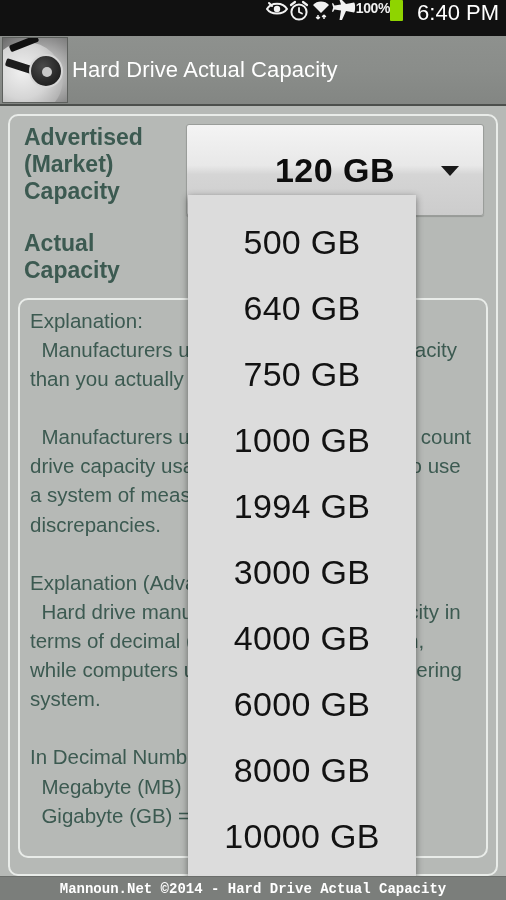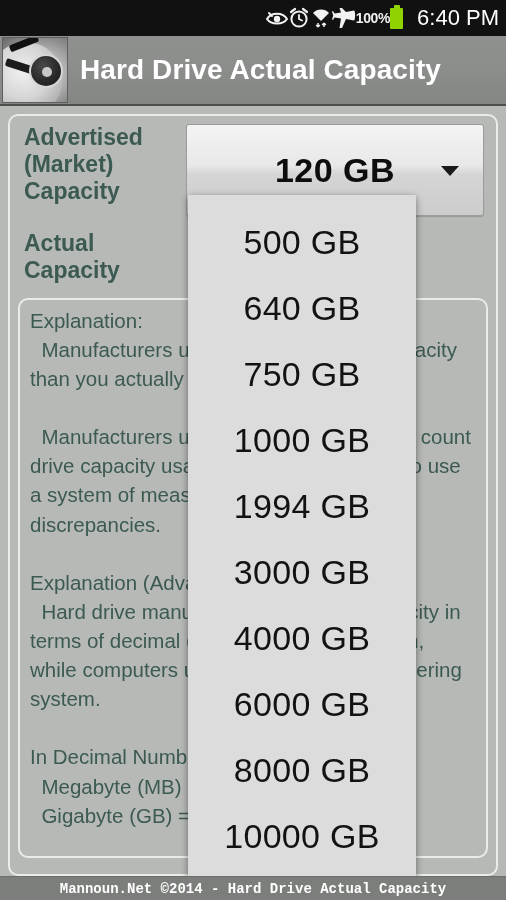--- a/index.html
+++ b/index.html
@@ -11,21 +11,21 @@
     font-family: "Liberation Sans", sans-serif;
     background: #b6b9b6;
     position: relative;
   }
 
   
   .statusbar {
     height: 36px;
     background: #111111;
     display: flex;
-    align-items: center;
+    align-items: flex-start;
     justify-content: flex-end;
     padding-right: 7px;
     gap: 0;
   }
   .statusbar .sicon {
     display: inline-flex;
     align-items: center;
     justify-content: center;
     color: #f2f2f2;
   }
@@ -110,23 +110,23 @@
   .arm2 {
     position: absolute;
     left: 6px; top: 2px;
     width: 30px; height: 7px;
     background: #101010;
     transform: rotate(-22deg);
     border-radius: 2px;
   }
   .app-title {
     color: #ffffff;
-    font-size: 28px;
-    font-weight: bold;
-    margin-left: 12px;
+    font-size: 22px;
+    font-weight: normal;
+    margin-left: 4px;
     letter-spacing: 0.1px;
   }
 
   
   .content {
     position: absolute;
     top: 108px; left: 0;
     width: 506px;
     height: 768px;
     background: #b6b9b6;

